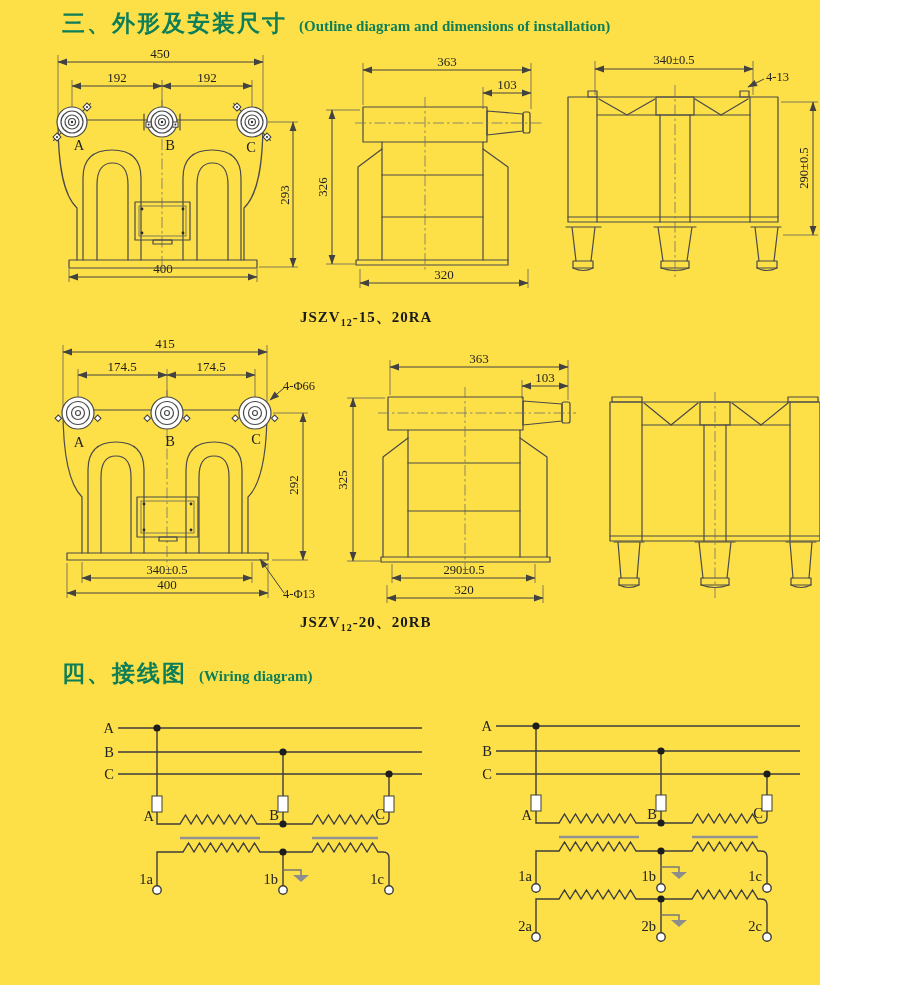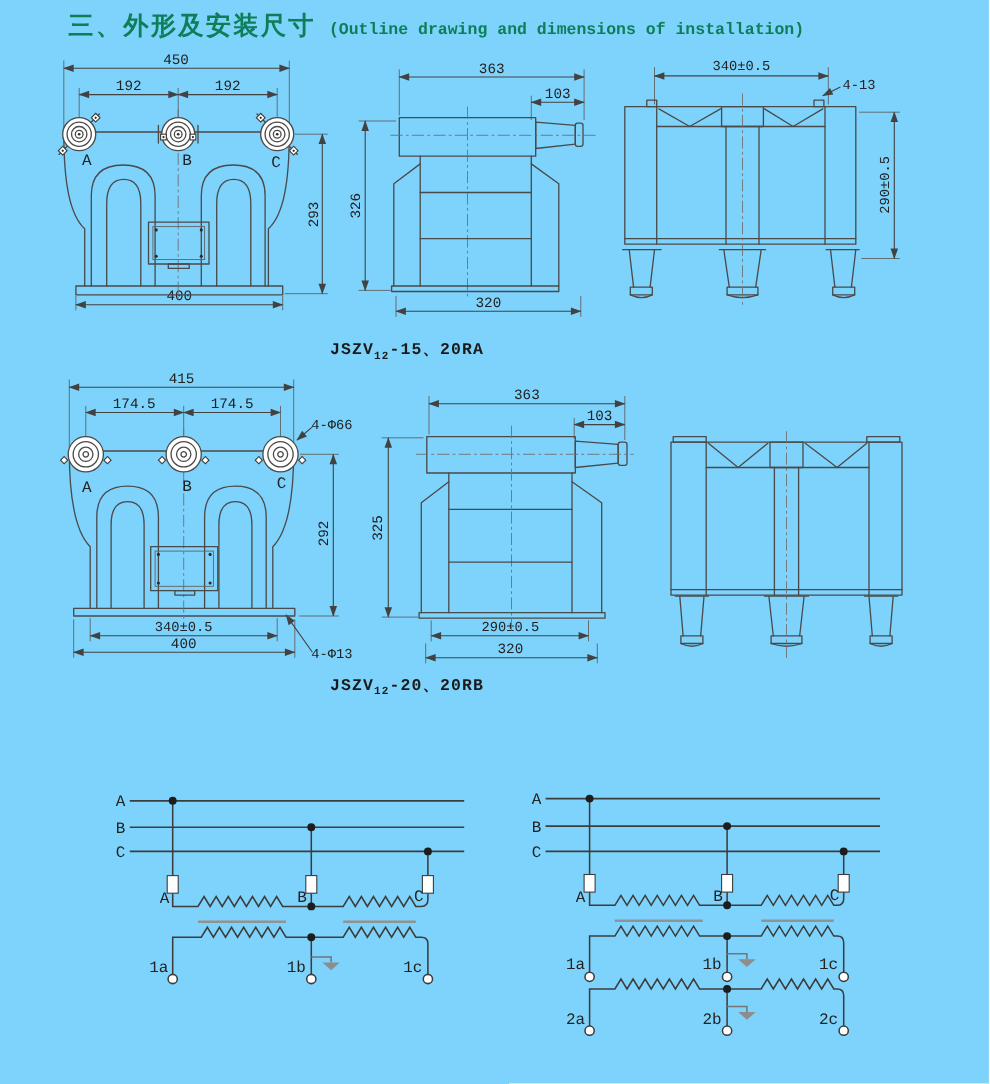--- a/index.html
+++ b/index.html
@@ -1,17 +1,17 @@
 <!DOCTYPE html>
 <html><head>
 <meta charset="utf-8">
 <style>
   html,body{margin:0;padding:0;background:#fff;}
-  .page{position:relative;width:899px;height:985px;background:#7dd3fc;overflow:hidden;
-        font-family:Liberation Mono, monospace;}
+  .page{position:relative;width:820px;height:985px;background:#fde047;overflow:hidden;
+        font-family:Liberation Serif, serif;}
   .sec-title{position:absolute;left:62px;display:flex;align-items:baseline;gap:12px;color:#0e7e58;white-space:nowrap;}
   .sec-title .zh{font-size:23px;font-weight:bold;letter-spacing:2px;}
   .sec-title .en{font-size:15px;font-weight:600;}
   .caption{position:absolute;left:300px;width:280px;font-weight:bold;
            font-size:15px;color:#1b1b1b;letter-spacing:1px;}
   .caption sub{font-size:10px;}
   .drw{position:absolute;overflow:visible;}
   
   .ol{fill:none;stroke:#4a4a4a;stroke-width:1.2;stroke-linejoin:round;stroke-linecap:round;}
   .thin{stroke:#606060;stroke-width:0.8;fill:none;}
@@ -44,21 +44,21 @@
         <path d="M1,1.6 L10.6,5 L1,8.4 Z" fill="#424242"></path>
       </marker>
       <marker id="as" markerUnits="userSpaceOnUse" markerWidth="12" markerHeight="10" refX="2" refY="5" orient="auto">
         <path d="M11,1.6 L1.4,5 L11,8.4 Z" fill="#424242"></path>
       </marker>
     </defs>
   </svg>
 
   <div class="sec-title" style="top:8px;">
     <span class="zh">三、外形及安装尺寸</span>
-    <span class="en">(Outline drawing and dimensions of installation)</span>
+    <span class="en">(Outline diagram and dimensions of installation)</span>
   </div>
 
   <svg class="drw" style="left:30px;top:45px" width="290" height="250" viewBox="0 0 290 250">
     <g>
       <line class="thin" x1="28" y1="10" x2="28" y2="82"></line>
         <line class="thin" x1="233" y1="10" x2="233" y2="82"></line>
       <line class="dim" x1="28" y1="17" x2="233" y2="17" marker-start="url(#as)" marker-end="url(#ae)"></line>
       <text class="dt" x="130" y="13" text-anchor="middle">450</text>
       <line class="thin" x1="42" y1="35" x2="42" y2="66"></line>
         <line class="thin" x1="132" y1="35" x2="132" y2="66"></line>
@@ -367,20 +367,24 @@
           <path class="ol" d="M211,245 Q221,250 231,245"></path>
       </g>
       <path class="cl" d="M135,52 V258"></path>
     </g>
   </svg>
 
   <div class="caption" style="top:613px">
     <span>JSZV</span><sub>12</sub><span>-20、20RB</span>
   </div>
 
+  <div class="sec-title" style="top:658px;">
+    <span class="zh">四、接线图</span>
+    <span class="en">(Wiring diagram)</span>
+  </div>
 
   <svg class="drw" style="left:60px;top:700px" width="380" height="200" viewBox="0 0 380 200">
     <text class="wl" x="54" y="33" text-anchor="end">A</text>
     <text class="wl" x="54" y="57" text-anchor="end">B</text>
     <text class="wl" x="54" y="79" text-anchor="end">C</text>
     <g>
       <line class="pline" x1="58" y1="28" x2="362" y2="28"></line>
       <line class="pline" x1="58" y1="52" x2="362" y2="52"></line>
       <line class="pline" x1="58" y1="74" x2="362" y2="74"></line>
     </g>

